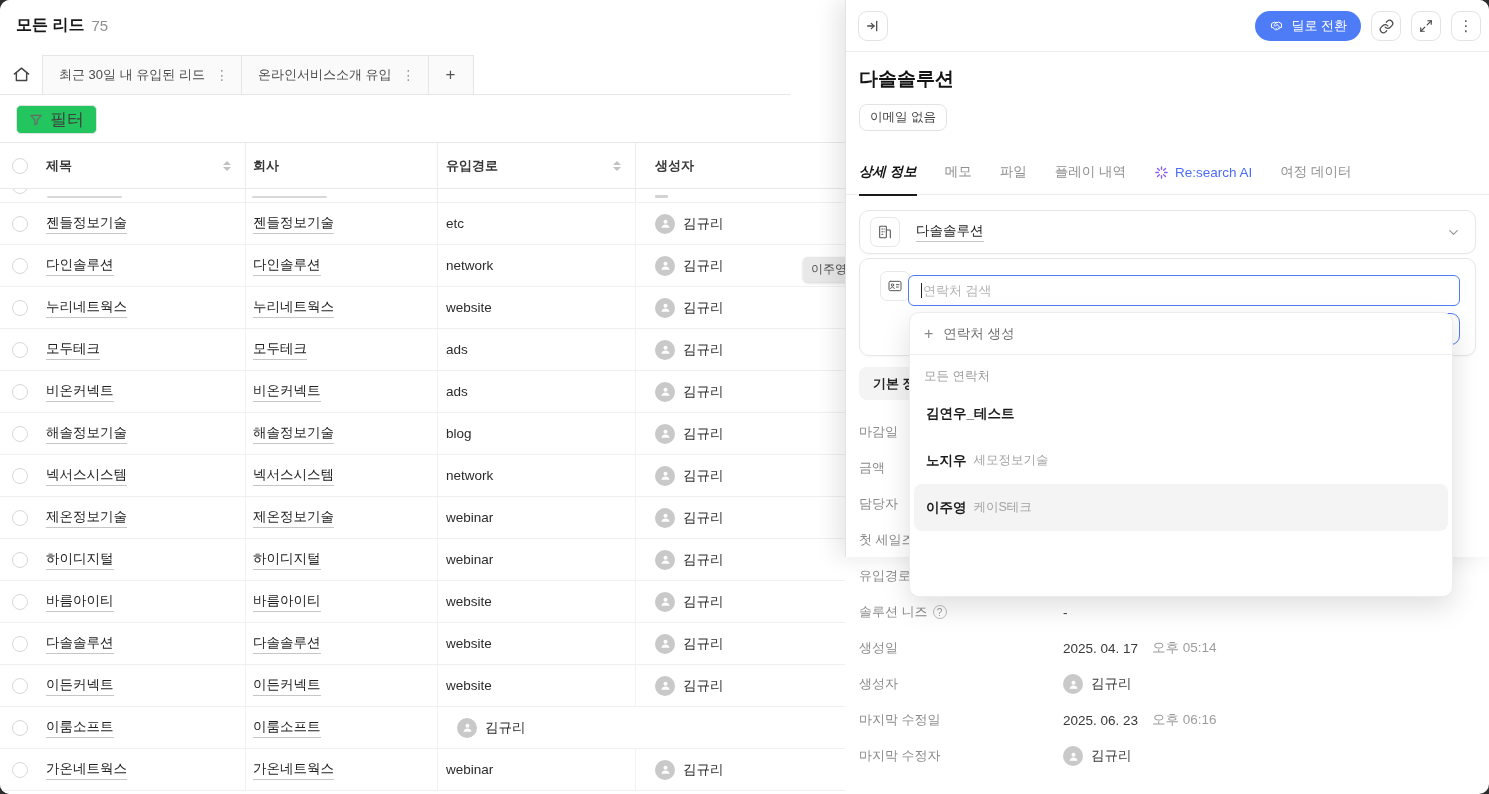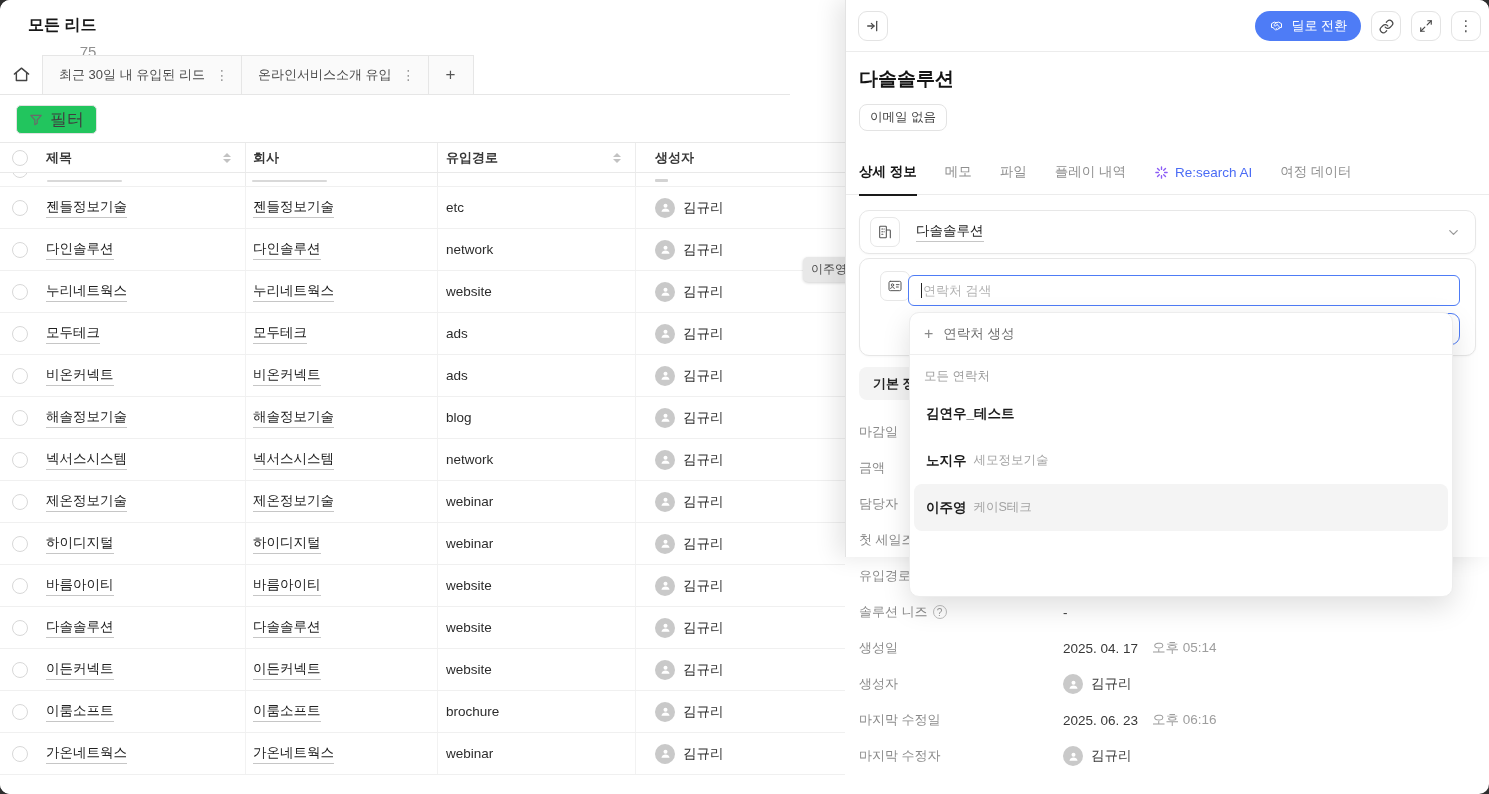--- a/index.html
+++ b/index.html
@@ -1,35 +1,35 @@
 <!DOCTYPE html>
 <html><head>
 <meta charset="utf-8">
 <style>
   * { margin:0; padding:0; box-sizing:border-box; }
   html,body { background:#2e2e2e; font-family:"Liberation Sans","DejaVu Sans",sans-serif; }
   .window { position:relative; width:1489px; height:794px; background:#fff; border-radius:10px; overflow:hidden; margin:0 auto; }
 
   
   .leads-pane { position:absolute; left:0; top:0; width:845px; height:794px; background:#fff; overflow:hidden; }
-  .leads-header { position:absolute; left:28px; top:15px; display:flex; align-items:flex-end; gap:7px;flex-direction:column; }
+  .leads-header { position:absolute; left:16px; top:15px; display:flex; align-items:center; gap:7px; }
   .leads-title { font-size:16px; font-weight:bold; color:#171717; }
   .leads-count { font-size:15px; color:#8f8f8f; }
 
   .view-strip { position:absolute; left:0; top:55px; width:790px; height:40px; border-bottom:1px solid #e6e6e6; display:flex; align-items:stretch; }
   .home-btn { width:42px; display:flex; align-items:center; justify-content:center; cursor:pointer; }
   .vtabs { display:flex; }
   .vtab { display:flex; align-items:center; gap:10px; padding:0 12px 0 16px; background:#fafafa; border-left:1px solid #e6e6e6; border-top:1px solid #e6e6e6; font-size:13px; color:#4a4a4a; cursor:pointer; }
   .kebab { color:#9a9a9a; font-size:14px; cursor:pointer; }
   .plus-cell { width:46px; display:flex; align-items:center; justify-content:center; background:#fafafa; border-left:1px solid #e6e6e6; border-right:1px solid #e6e6e6; border-top:1px solid #e6e6e6; font-size:17px; color:#555; cursor:pointer; }
 
   .filter-btn { position:absolute; left:16px; top:105px; height:29px; display:inline-flex; align-items:center; gap:7px; padding:0 12px; border:1px solid #e2e2e2; border-radius:5px; background:#22c55e; font-size:17px; color:#3f3f3f; cursor:pointer; }
 
   .tbl { position:absolute; left:0; top:142px; width:845px; }
-  .tbl-head { display:grid; grid-template-columns:246px 192px 198px 1fr; height:31px; border-top:1px solid #e9e9e9; border-bottom:1px solid #e9e9e9; }
+  .tbl-head { display:grid; grid-template-columns:246px 192px 198px 1fr; height:47px; border-top:1px solid #e9e9e9; border-bottom:1px solid #e9e9e9; }
   .th { display:flex; align-items:center; font-size:13px; font-weight:bold; color:#383838; border-right:1px solid #ececec; position:relative; }
   .th:last-child { border-right:none; }
   .th.c1 { padding-left:46px; }
   .th.c2 { padding-left:7px; }
   .th.c3 { padding-left:8px; }
   .th.c4 { padding-left:19px; }
   .th .cbx { position:absolute; left:12px; top:50%; margin-top:-8px; }
   .sort { margin-left:auto; margin-right:14px; display:flex; flex-direction:column; gap:2px; }
   .sort i { width:0; height:0; border-left:4px solid transparent; border-right:4px solid transparent; }
   .sort .up { border-bottom:4px solid #c2c2c2; }
@@ -67,21 +67,21 @@
   .btn-blue { height:30px; border-radius:15px; background:#4e7cf6; color:#fff; display:inline-flex; align-items:center; gap:7px; padding:0 14px; font-size:13px; border:none; cursor:pointer; }
   .sq-btn { width:30px; height:30px; border:1px solid #e3e3e3; border-radius:9px; background:#fff; display:flex; align-items:center; justify-content:center; cursor:pointer; color:#4a4a4a; }
   .kebab-v { font-size:15px; color:#5a5a5a; }
 
   .lead-name { position:absolute; left:13px; top:66px; font-size:19px; font-weight:bold; color:#141414; }
   .badges { position:absolute; left:13px; top:104px; display:flex; gap:8px; }
   .badge { border:1px solid #e3e3e3; border-radius:8px; padding:4px 10px; font-size:12.5px; color:#3f3f3f; white-space:nowrap; }
 
   .dtabs { position:absolute; left:0; top:150px; width:100%; height:45px; border-bottom:1px solid #ececec; display:flex; align-items:center; gap:28px; padding-left:13px; }
   .dtab { font-size:13.5px; color:#8f8f8f; cursor:pointer; height:45px; display:flex; align-items:center; position:relative; gap:6px; }
-  .dtab.active { color:#141414; font-weight:bold; }
+  .dtab.active { color:#141414; font-weight:bold;font-style:italic; }
   .dtab.active::after { content:""; position:absolute; left:0; right:0; bottom:-1px; height:2px; background:#1a1a1a; }
   .dtab.research { color:#4b6cf5; }
 
   .card { position:absolute; left:13px; width:617px; border:1px solid #e7e7e7; border-radius:10px; background:#fff; box-shadow:0 1px 2px rgba(0,0,0,.03); }
   .company-card { top:210px; height:44px; display:flex; align-items:center; }
   .obj-icon { width:30px; height:30px; border:1px solid #e7e7e7; border-radius:7px; display:flex; align-items:center; justify-content:center; margin-left:10px; flex:none; color:#555; }
   .company-name { margin-left:16px; font-size:13.5px; color:#212121; border-bottom:1px solid #c6c6c6; padding-bottom:1px; cursor:pointer; }
   .company-card .chev { margin-left:auto; margin-right:14px; color:#9a9a9a; cursor:pointer; display:flex; }
 
   .contact-card { top:258px; height:98px; }
@@ -457,23 +457,20 @@
             </div>
           </div>
 
           <div class="trow">
             <div class="td c1">
               <span class="cbx"></span>
               <span class="lnk">이룸소프트</span>
             </div>
             <div class="td c2">
               <span class="lnk">이룸소프트</span>
-            </div>
-            <div class="td c3">
-              <span>brochure</span>
             </div>
             <div class="td c4">
               <span class="avatar">
                 <svg viewBox="0 0 24 24">
                   <circle cx="12" cy="8.6" r="3.7" fill="#fff"></circle>
                   <path d="M4.5 20c.8-3.8 3.8-6 7.5-6s6.7 2.2 7.5 6z" fill="#fff"></path>
                 </svg>
               </span>
               <span>김규리</span>
             </div>

